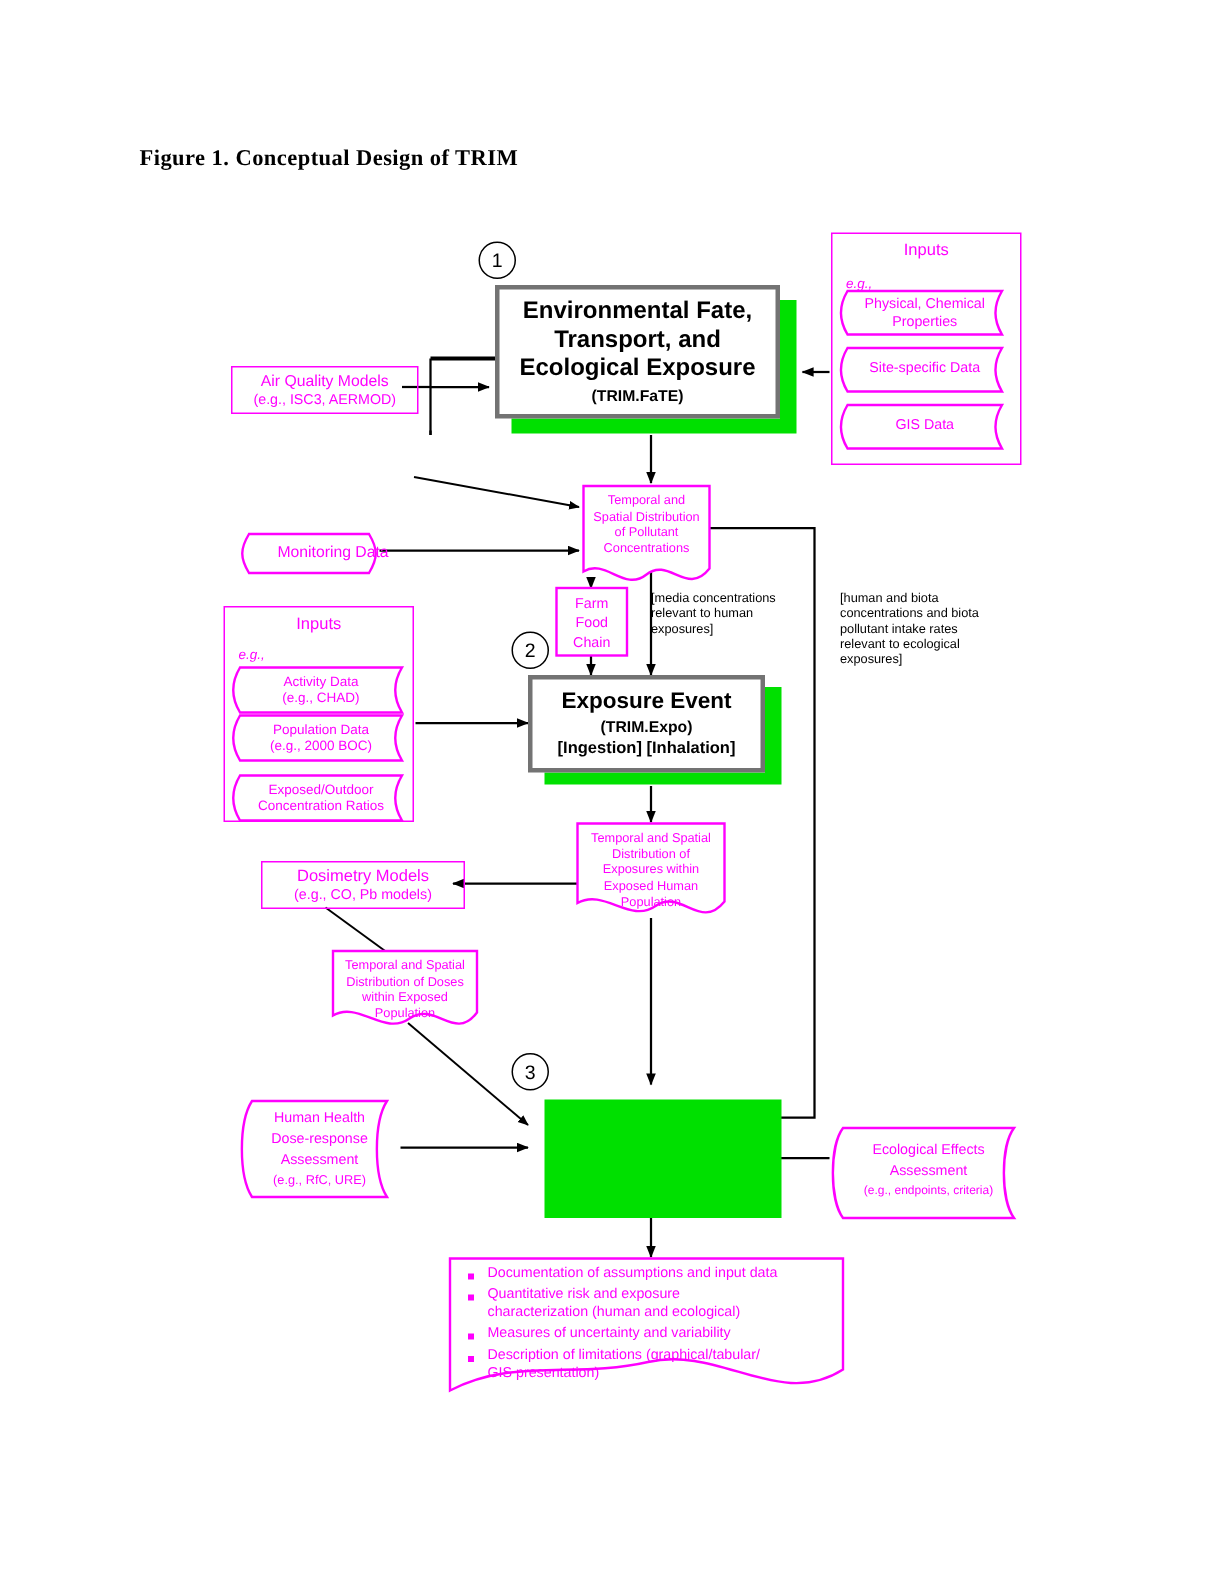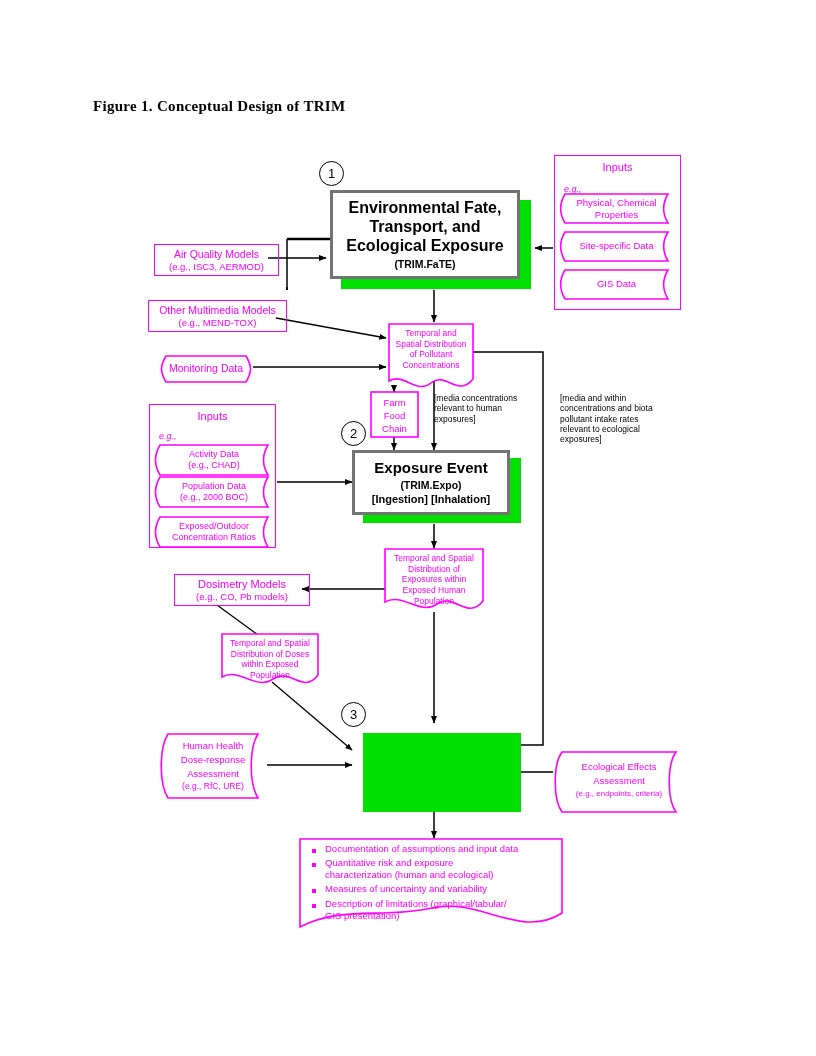--- a/index.html
+++ b/index.html
@@ -192,26 +192,22 @@
   </div>
   <div class="shplabel" style="left:565px;top:278px;width:103px;font-size:9.5px;">
     <div>GIS Data</div>
   </div>
 
   <div class="node mbox" style="left:143px;top:244px;width:125px;height:32px;font-size:10.5px;">
     <div>Air Quality Models</div>
     <div style="font-size:9.5px;">(e.g., ISC3, AERMOD)</div>
   </div>
 
-  <div class="node mbox" style="left:137px;top:300px;width:139px;height:32px;font-size:10.5px;">
-    <div>Other Multimedia Models</div>
-    <div style="font-size:9.5px;">(e.g., MEND-TOX)</div>
-  </div>
-
-  <div class="shplabel" style="left:166px;top:362px;width:80px;font-size:10.5px;">
+
+  <div class="shplabel" style="left:182px;top:362px;width:80px;font-size:10.5px;">
     <div>Monitoring Data</div>
   </div>
 
   <div class="node mbox" style="left:163px;top:574px;width:136px;height:32px;font-size:11px;">
     <div>Dosimetry Models</div>
     <div style="font-size:9.5px;">(e.g., CO, Pb models)</div>
   </div>
 
   <div class="node mpanel" style="left:149px;top:404px;width:127px;height:144px;">
     <div class="ptitle" style="top:5px;font-size:11px;">Inputs</div>
@@ -258,21 +254,21 @@
     <div>Population</div>
   </div>
 
   <div class="anno" style="left:434px;top:393px;width:100px;font-size:8.5px;">
     <div>[media concentrations</div>
     <div>relevant to human</div>
     <div>exposures]</div>
   </div>
 
   <div class="anno" style="left:560px;top:393px;width:112px;font-size:8.5px;">
-    <div>[media and within</div>
+    <div>[human and biota</div>
     <div>concentrations and biota</div>
     <div>pollutant intake rates</div>
     <div>relevant to ecological</div>
     <div>exposures]</div>
   </div>
 
   <div class="shplabel" style="left:168px;top:739px;width:90px;font-size:9.5px;line-height:1.45;">
     <div>Human Health</div>
     <div>Dose-response</div>
     <div>Assessment</div>

